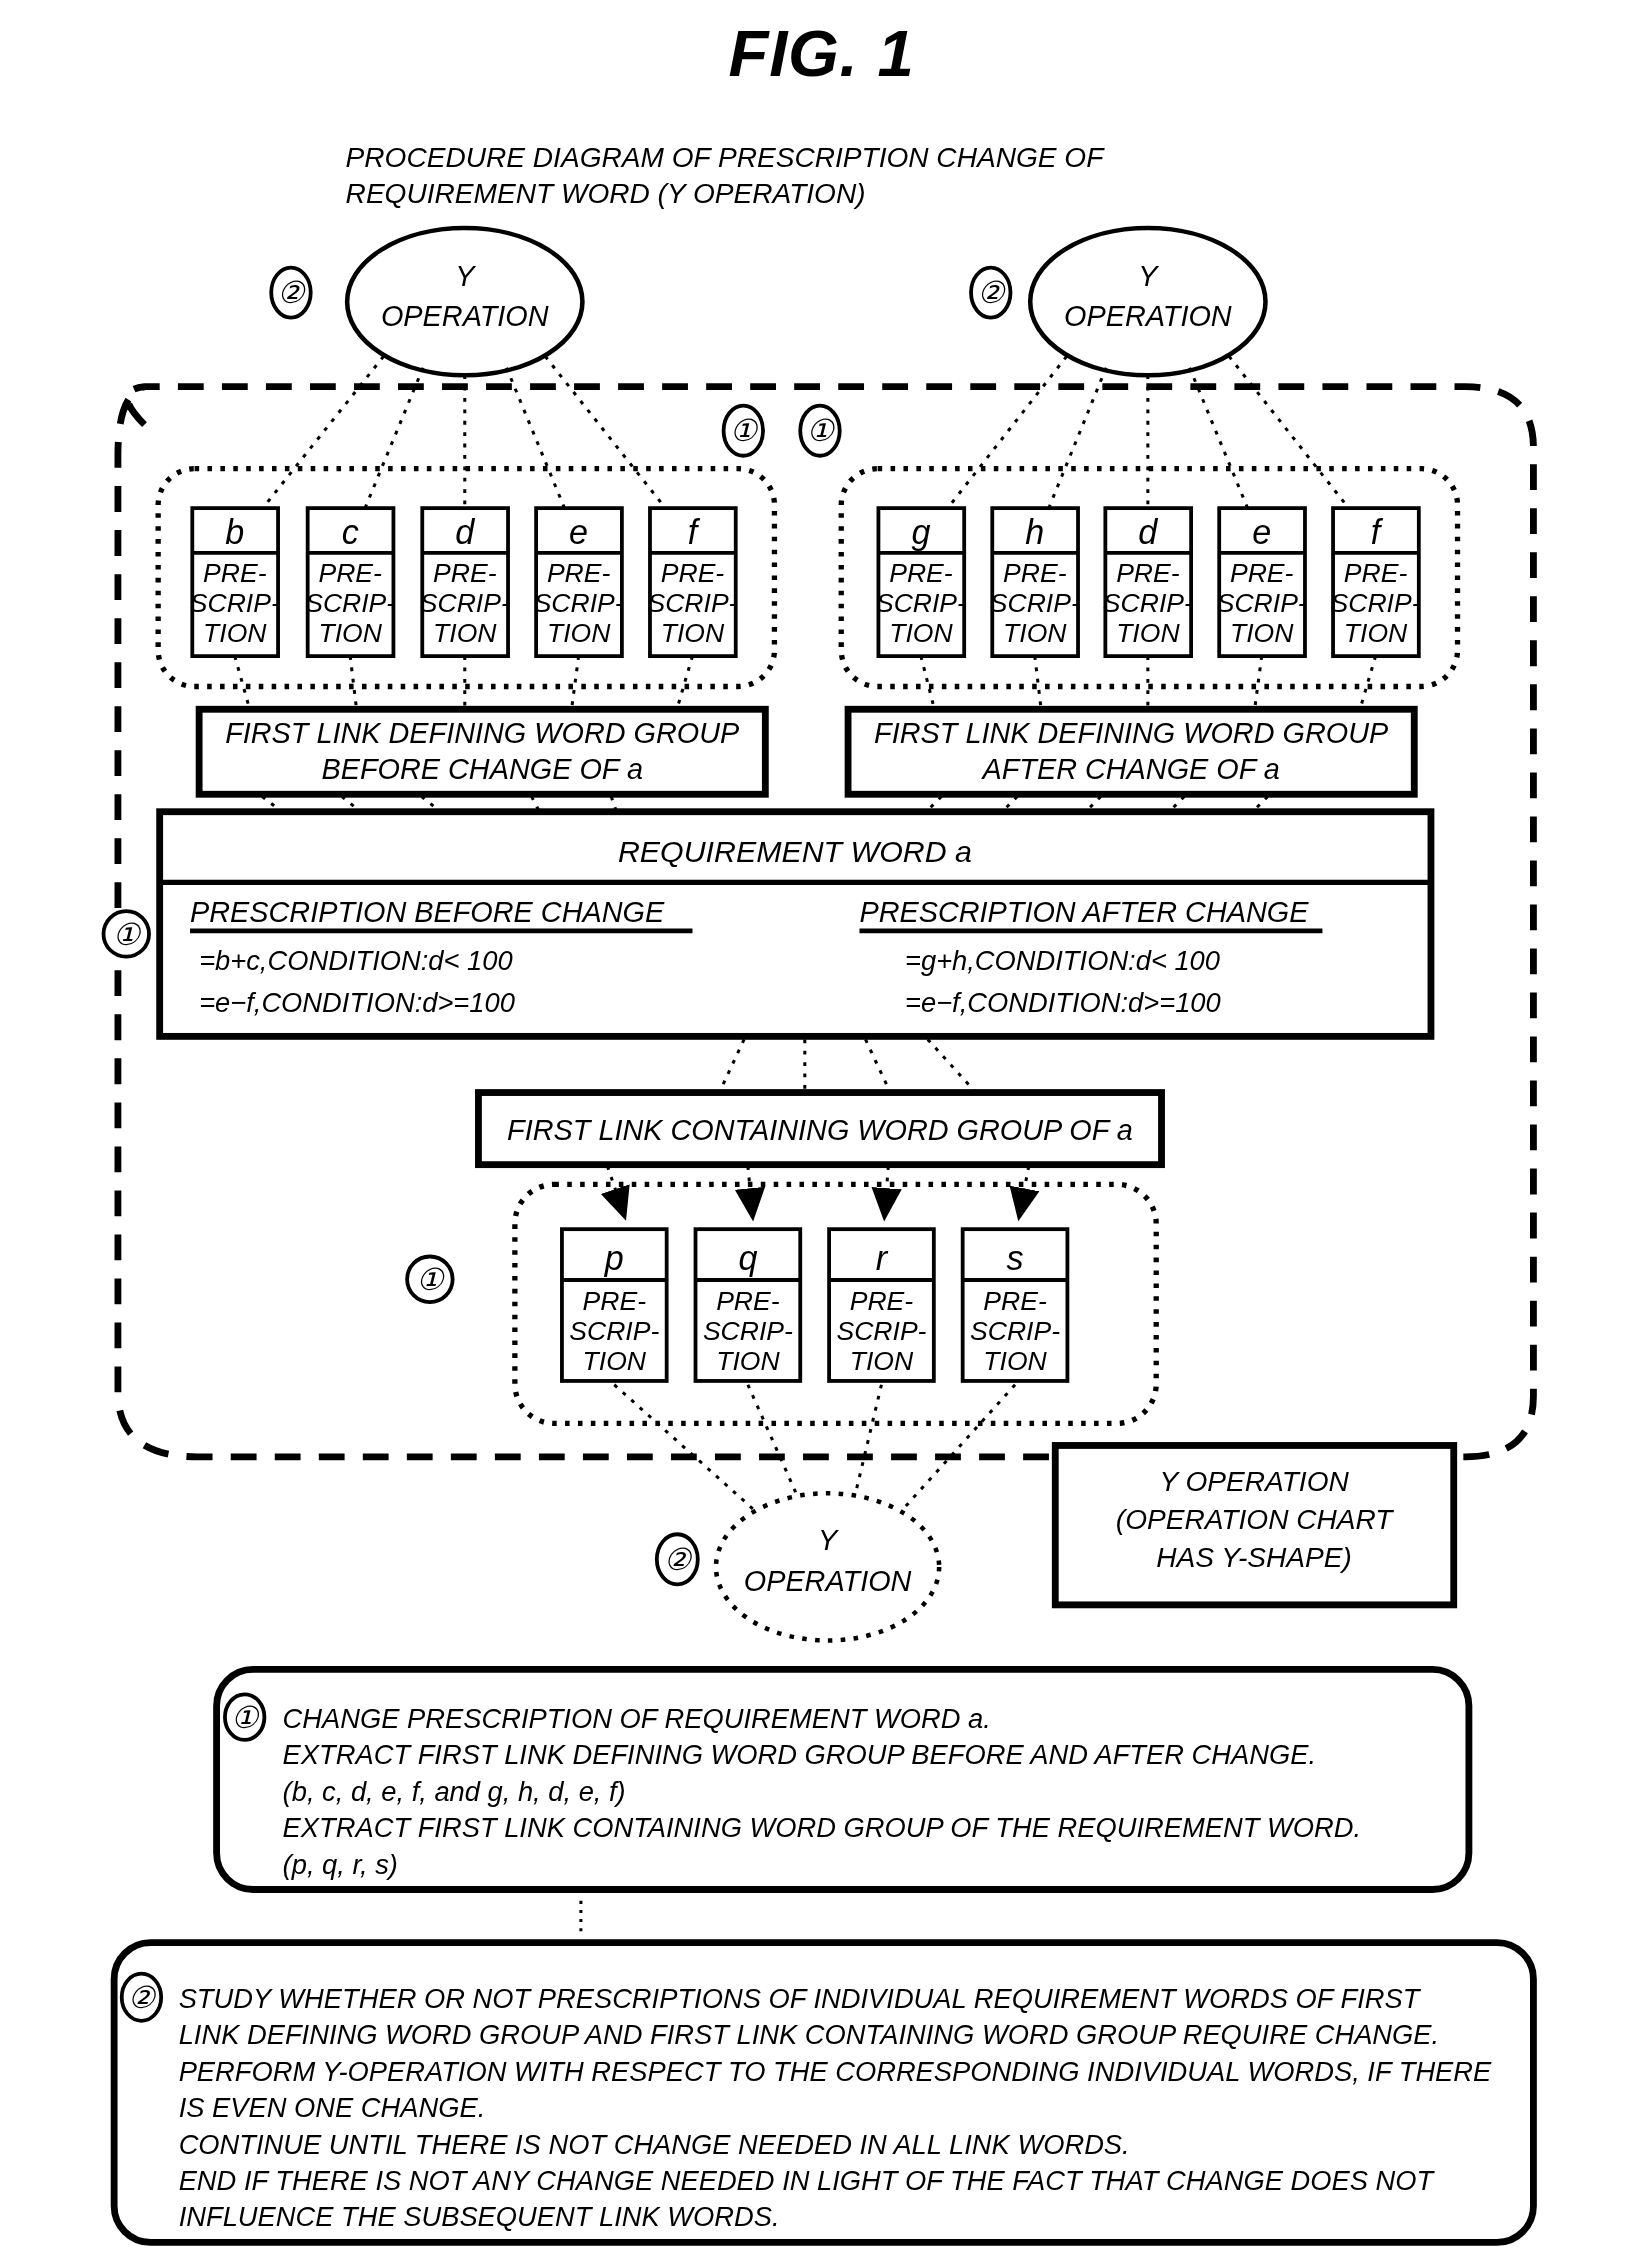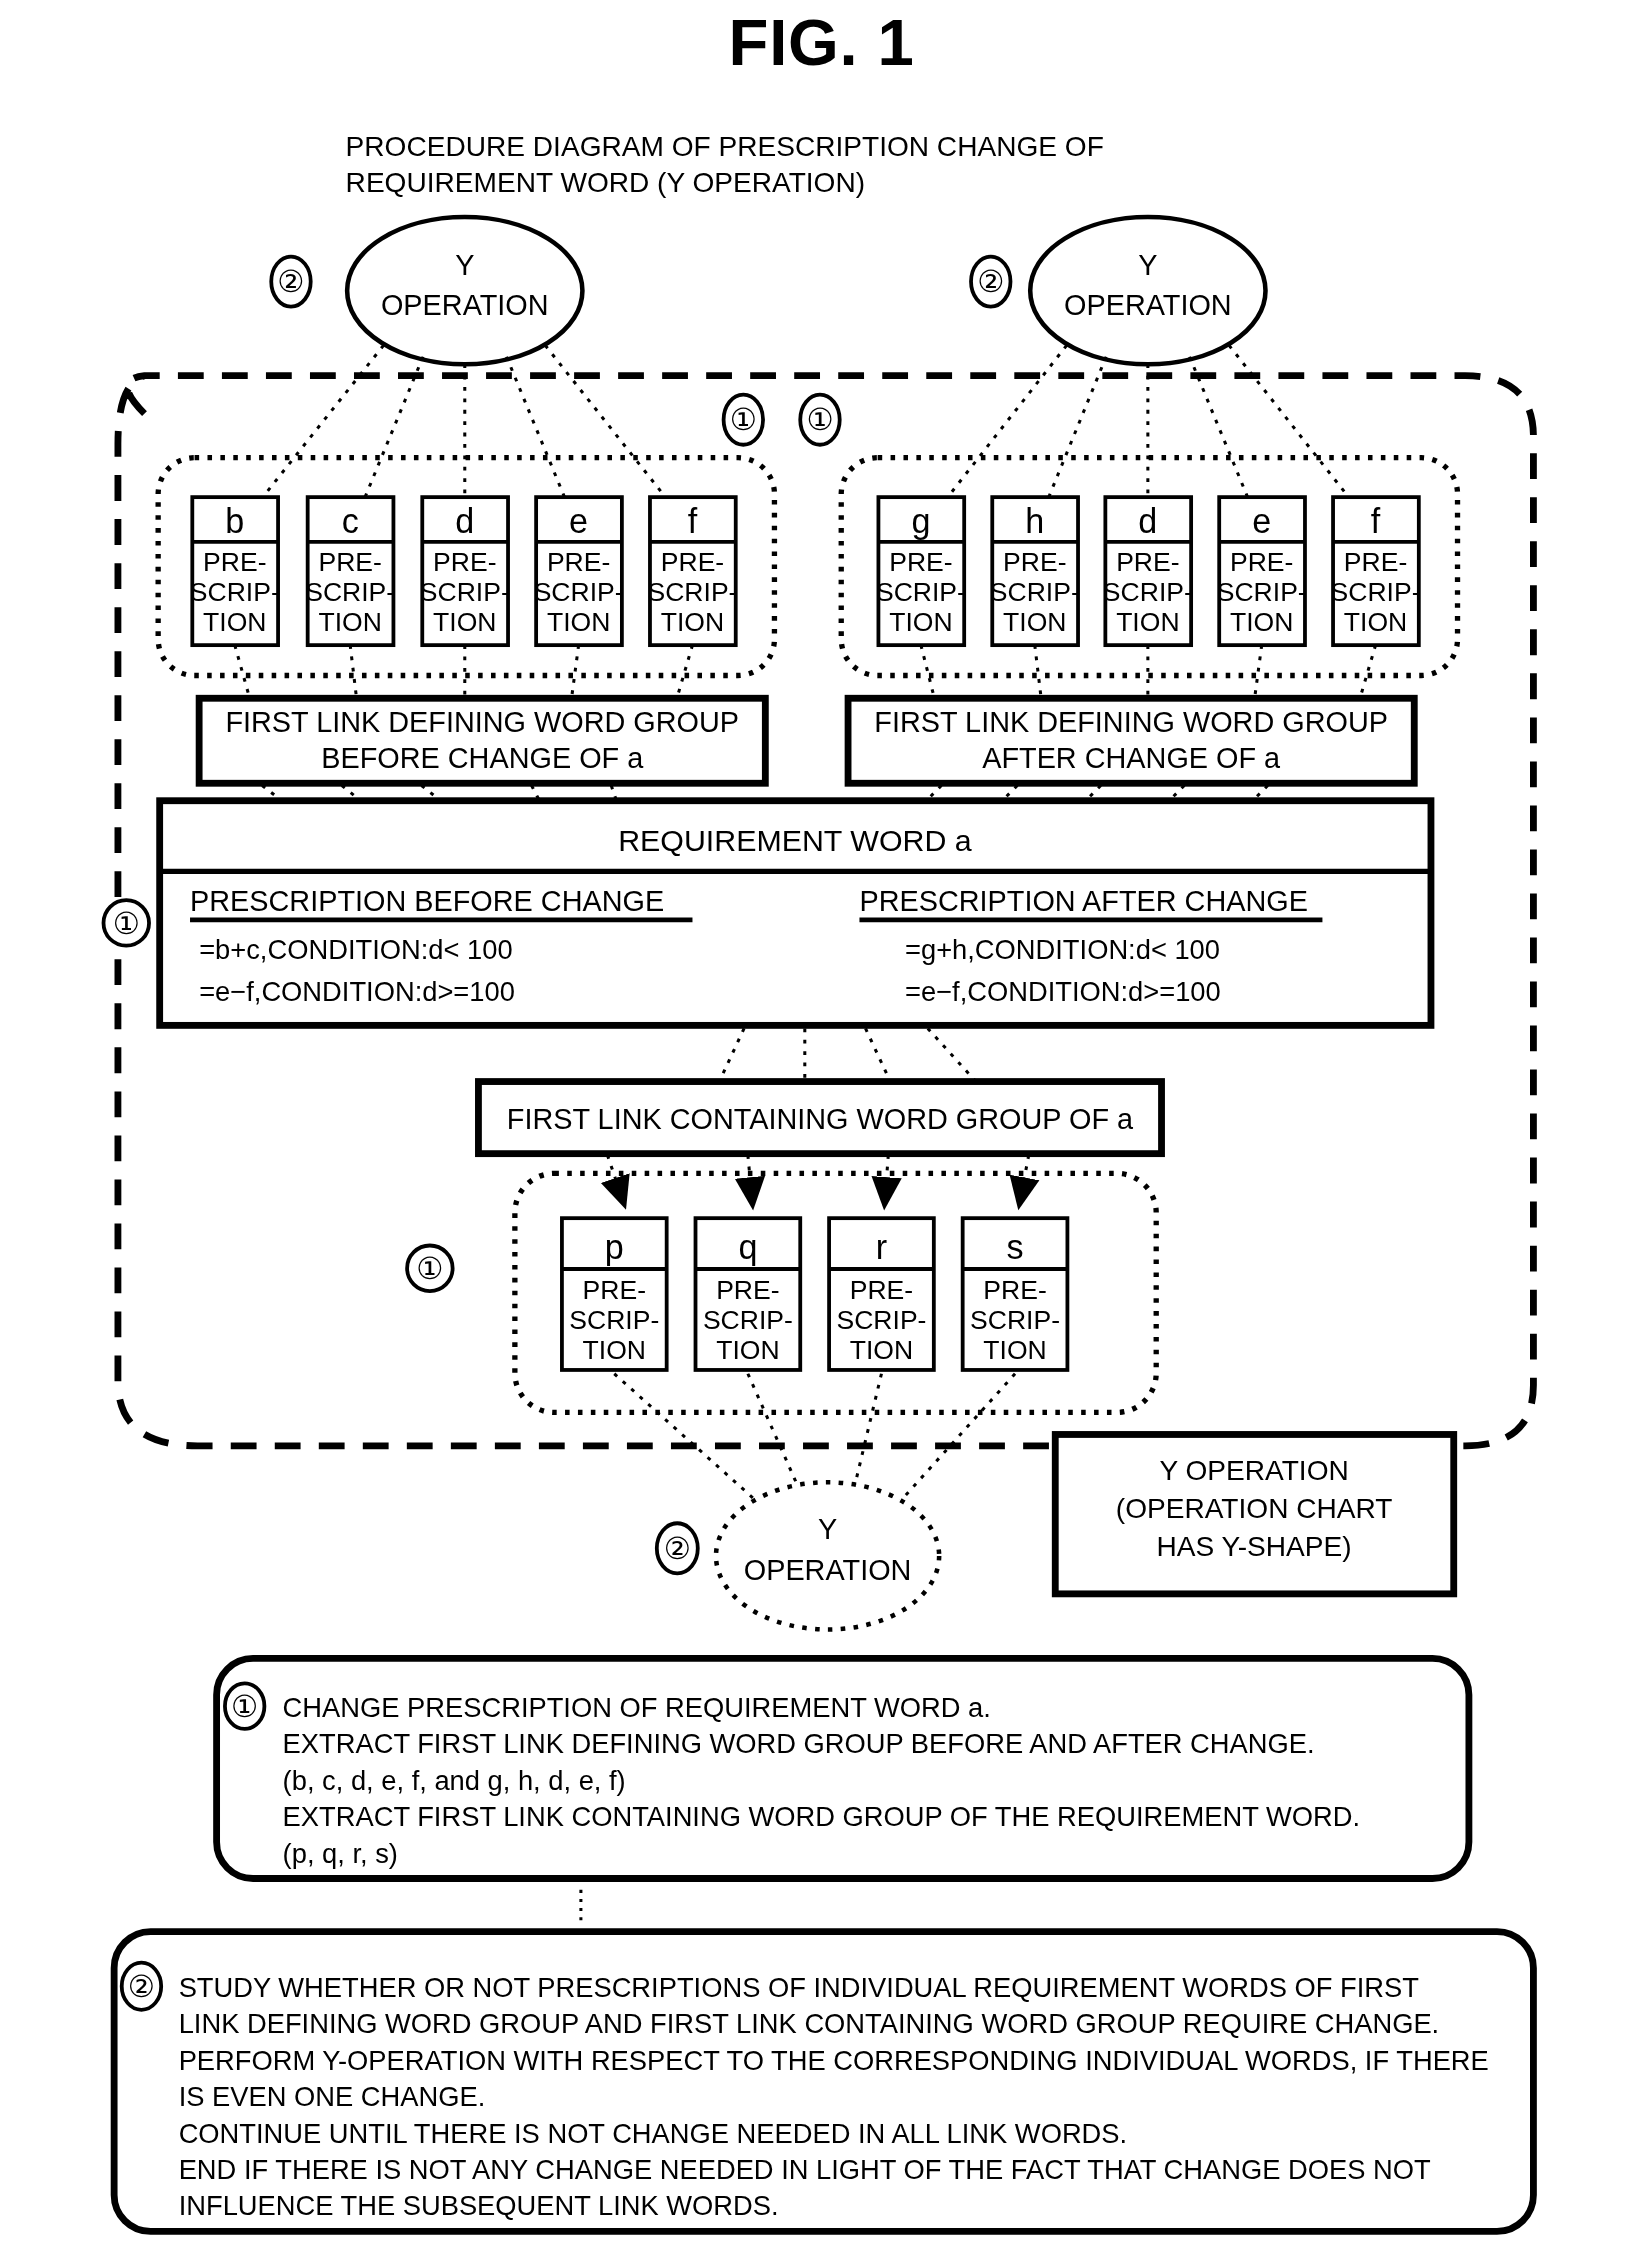--- a/index.html
+++ b/index.html
@@ -10,23 +10,24 @@
   body {
     width: 1643px;
     height: 2261px;
     font-family: "Liberation Sans", sans-serif;
     color: #000000;
     position: relative;
     overflow: hidden;
   }
   #figure-root {
     position: absolute;
-    left: 0; top: 0;
+    left: 0; top: 11px;
     width: 1643px;
     height: 1645px;
+    font-style: italic;
   }
   svg#diagram {
     position: absolute;
     left: 0; top: 0;
     width: 1643px;
     height: 2261px;
     display: block;
   }
   .t { font-family: "Liberation Sans", sans-serif; fill: #000; }
   .fig-title { font-size: 86px; font-weight: 700; letter-spacing: 1px; }

